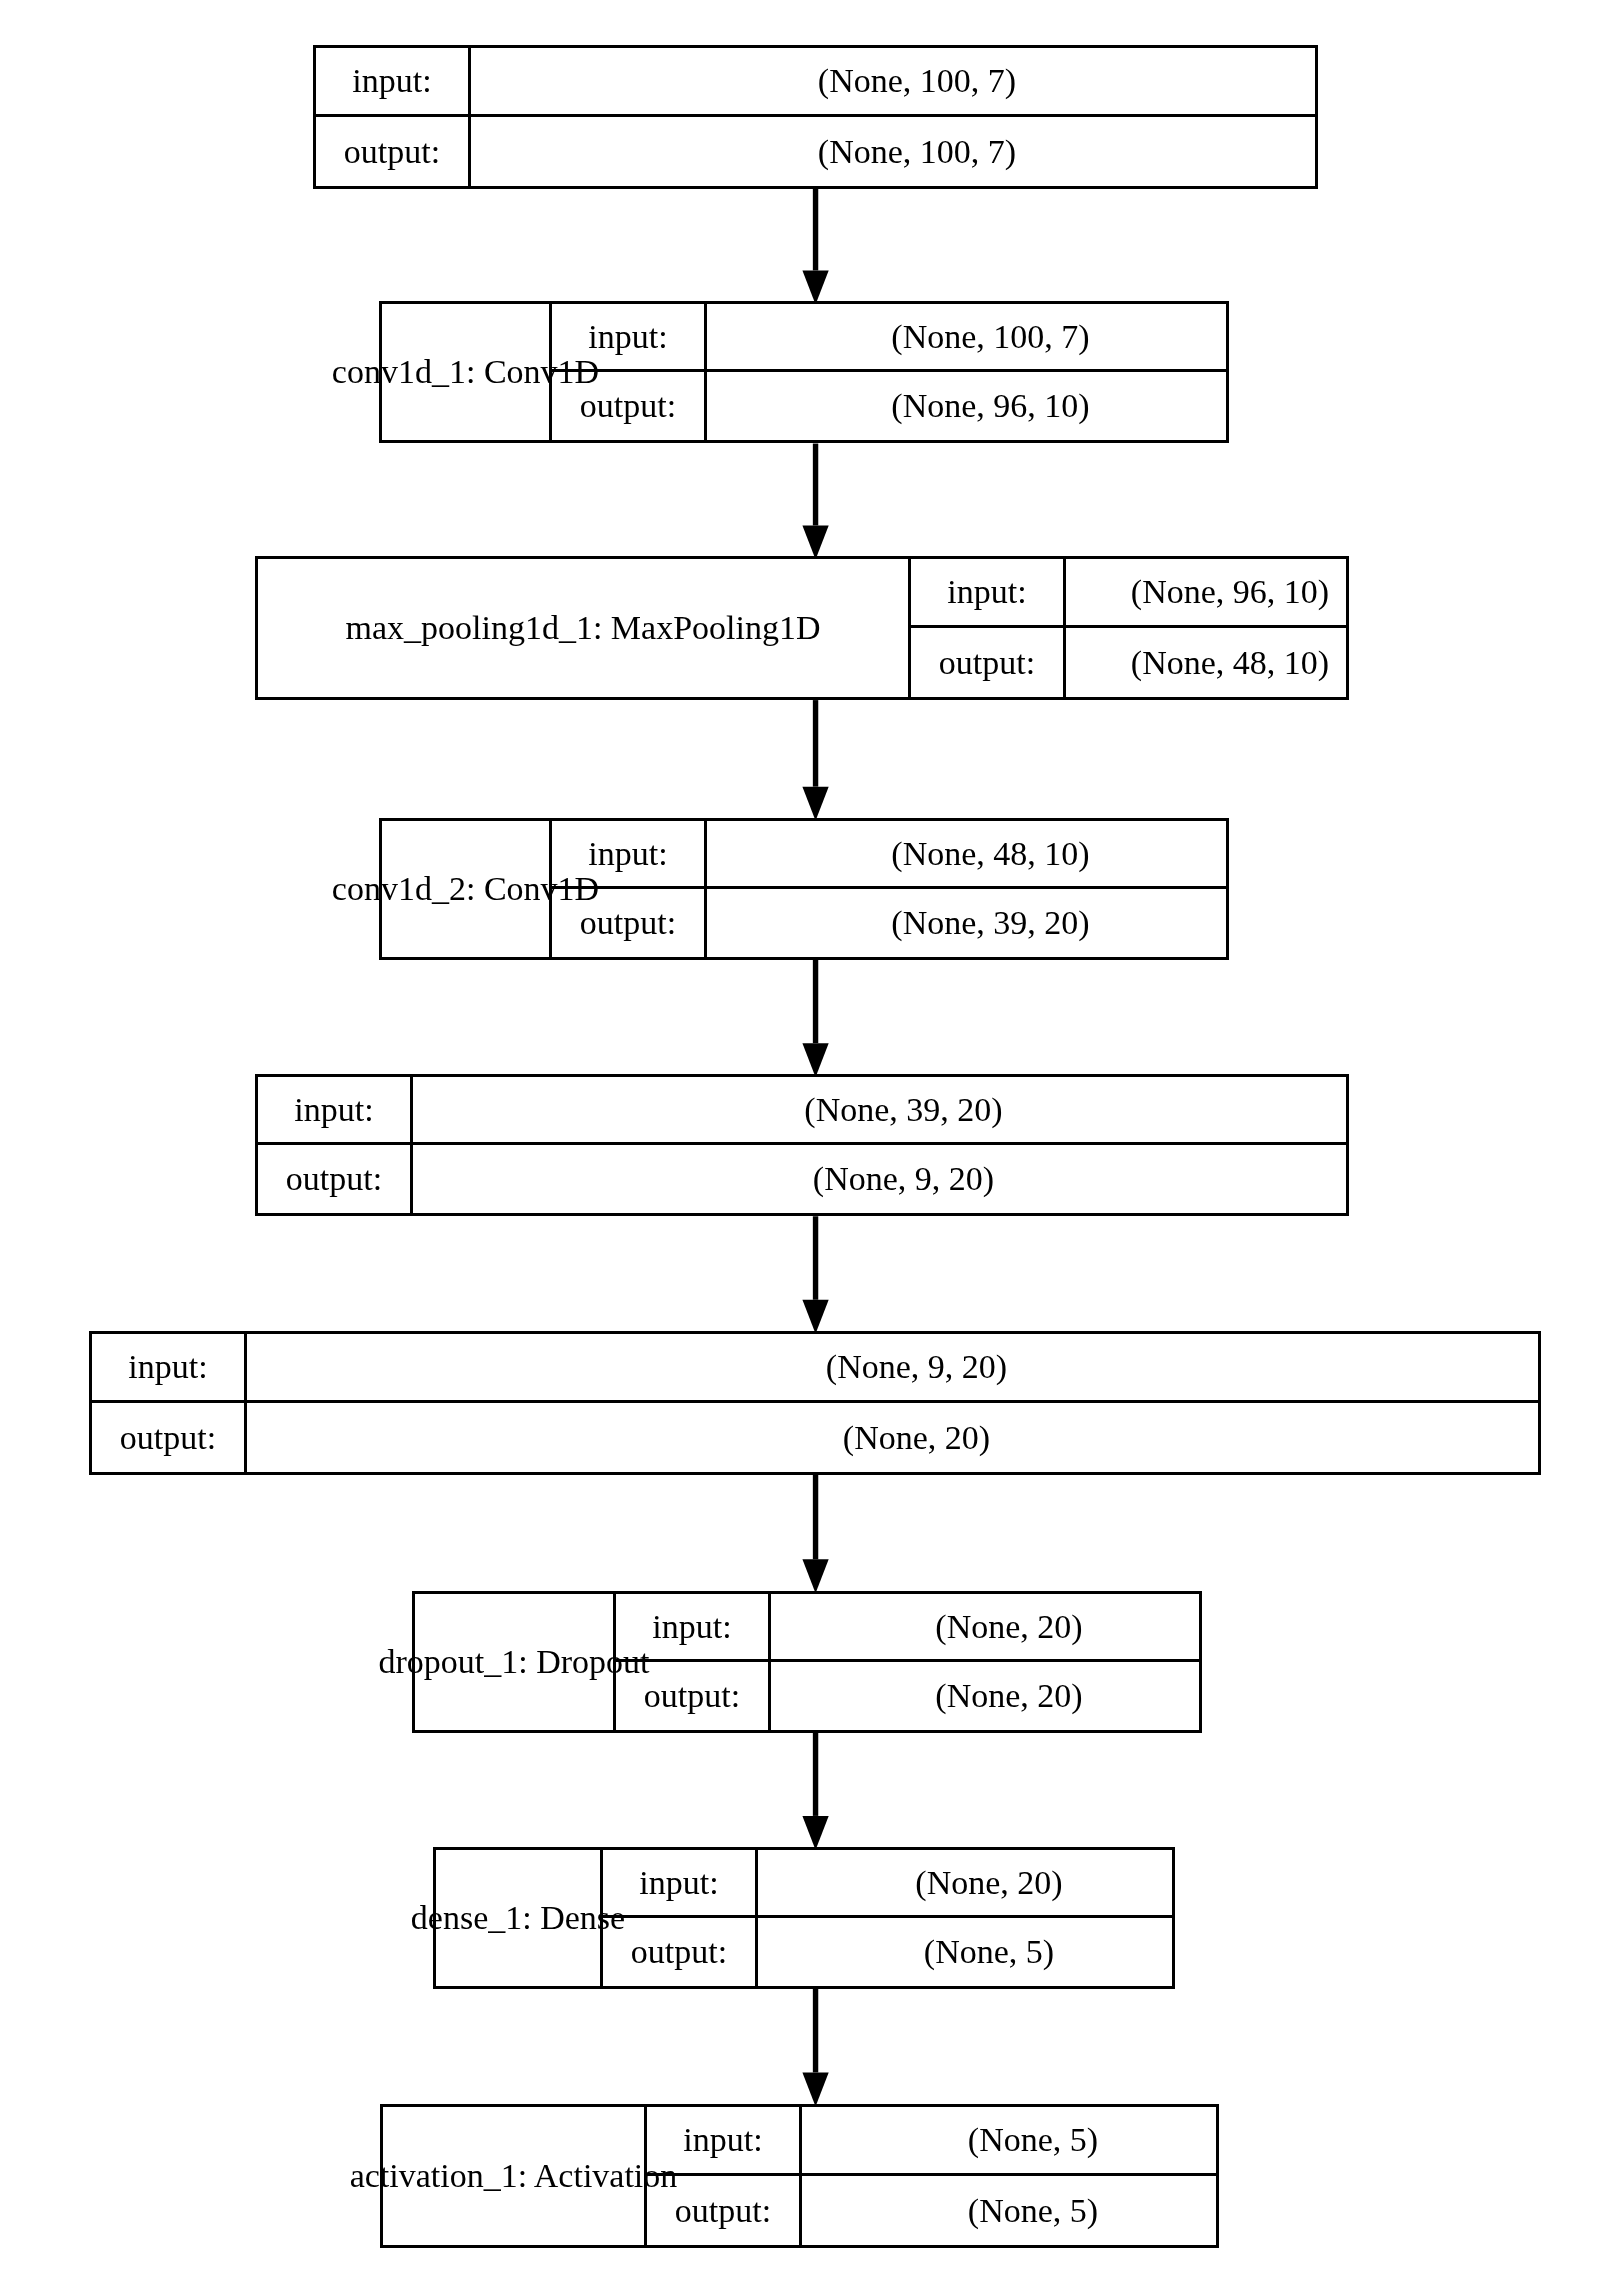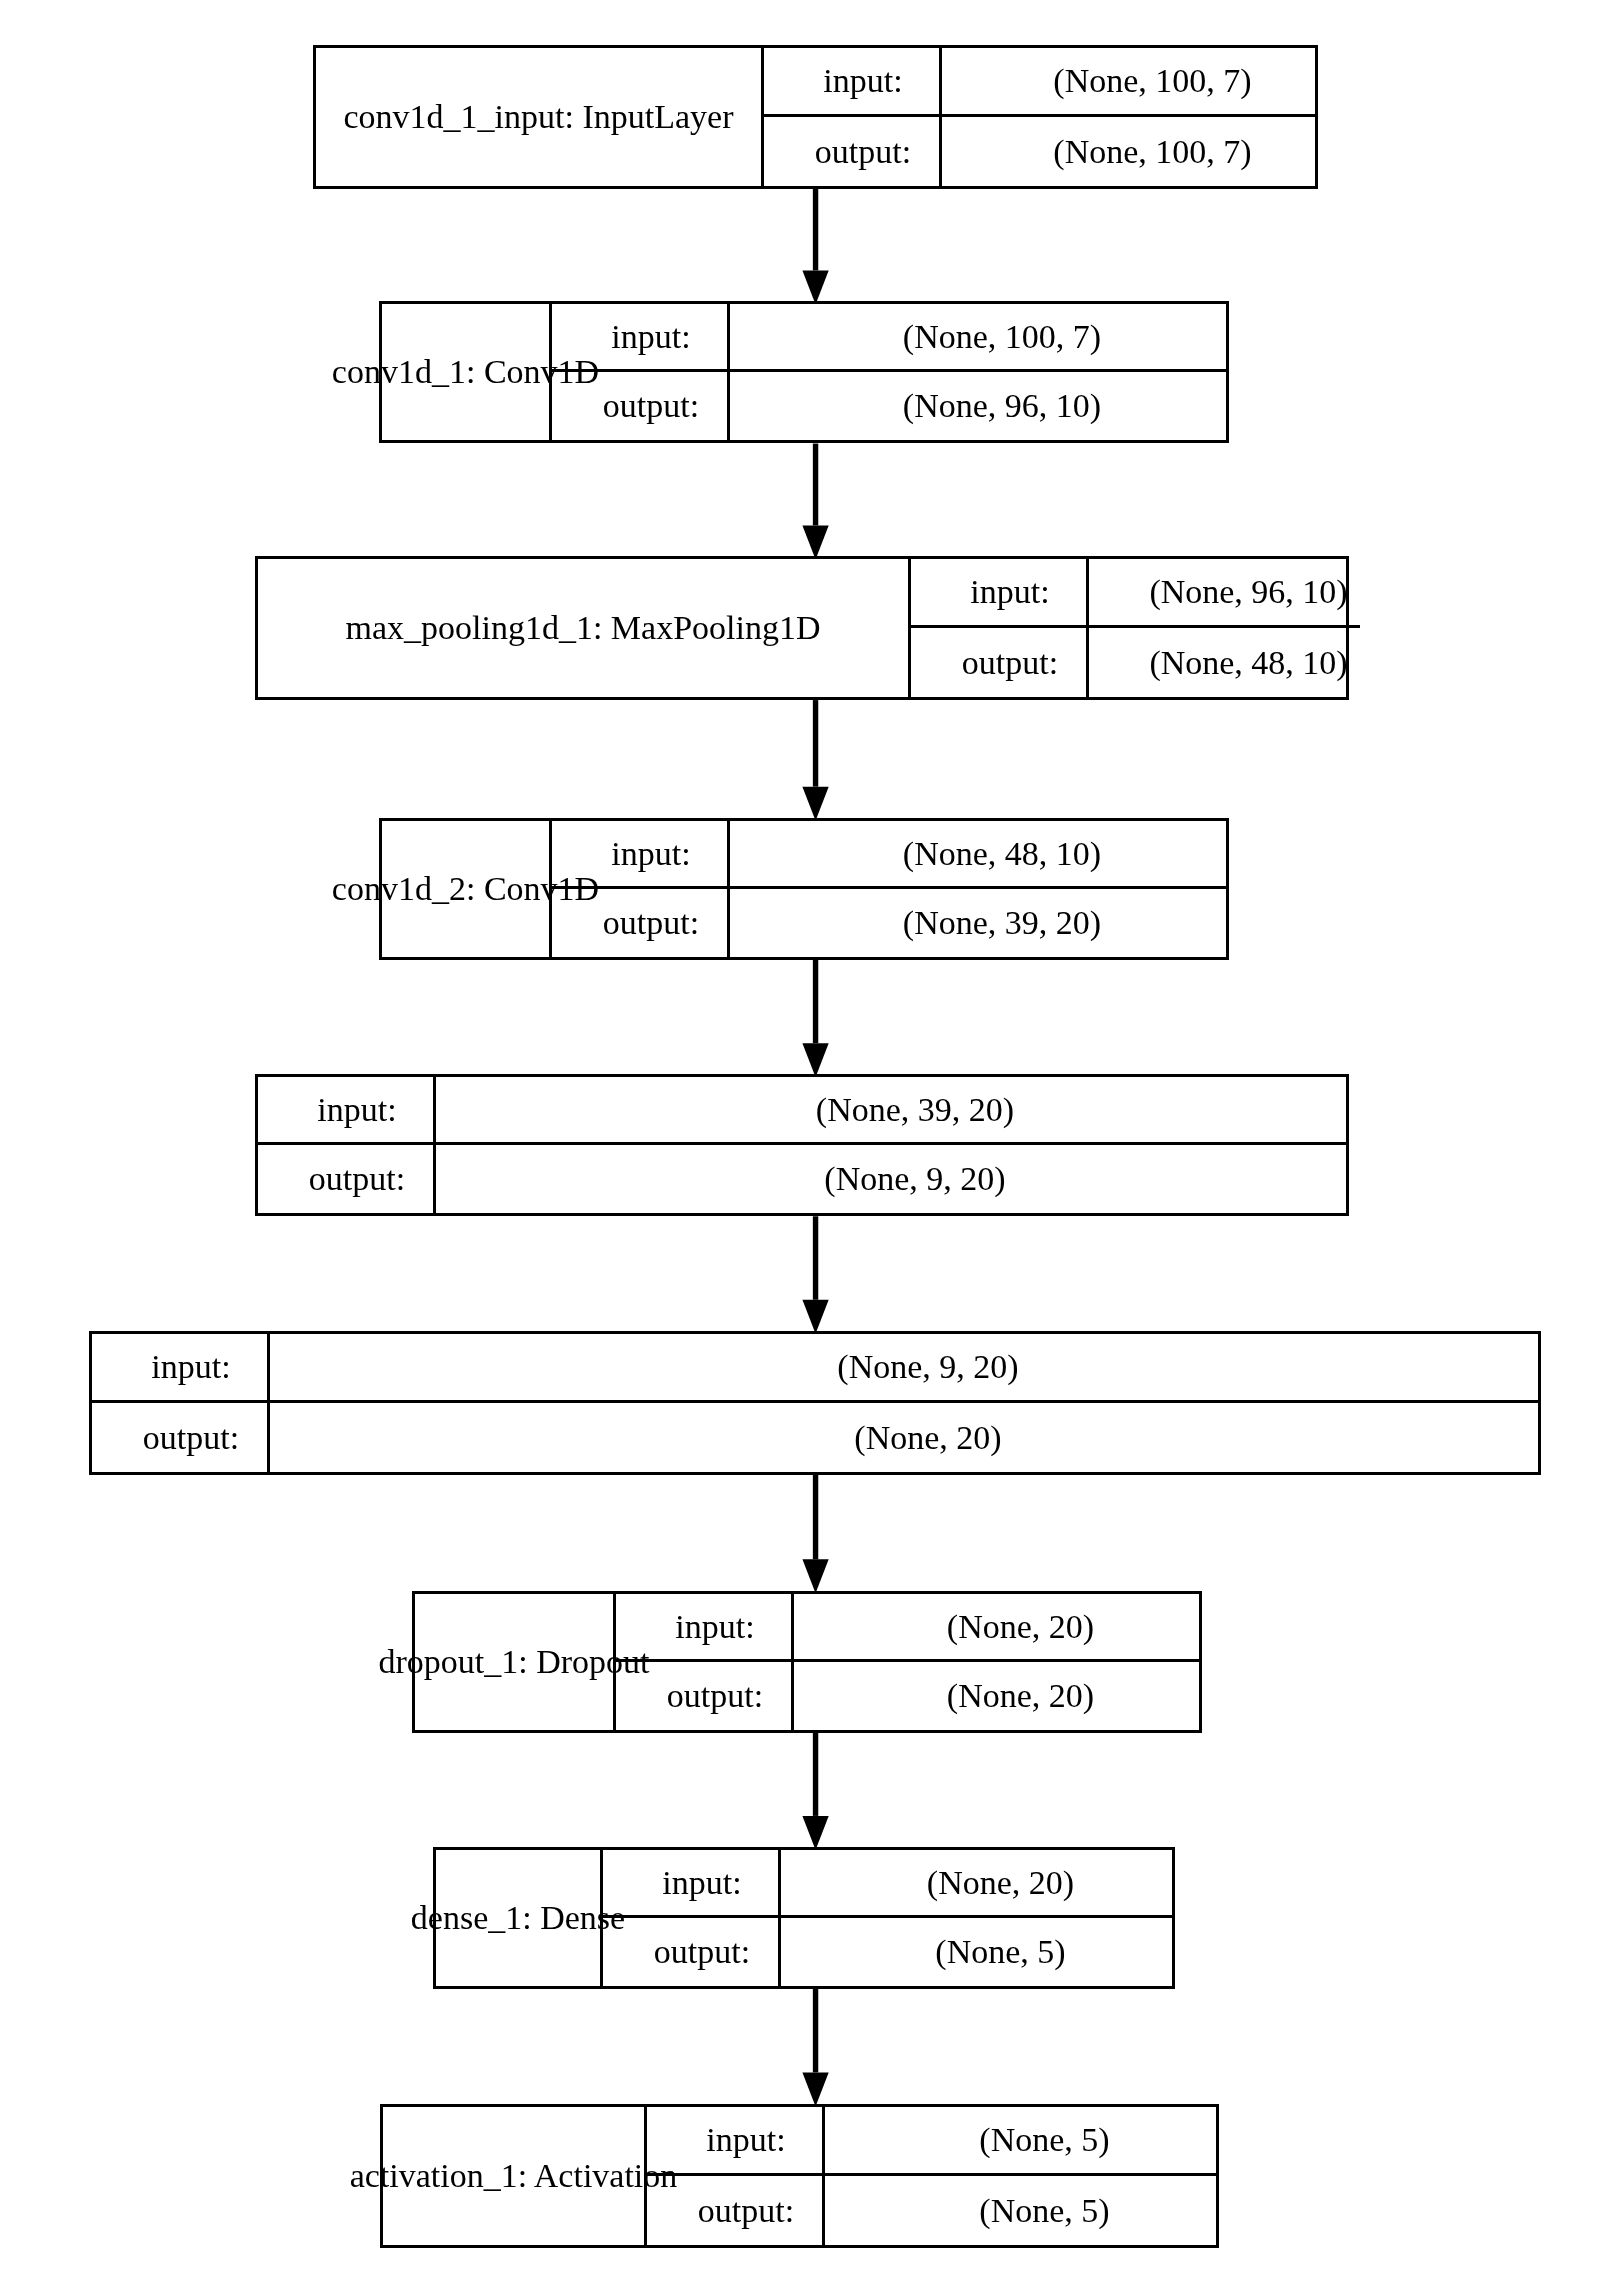--- a/index.html
+++ b/index.html
@@ -61,21 +61,20 @@
   .io-label {
     box-sizing: border-box;
     display: flex;
     align-items: center;
     justify-content: center;
     text-align: center;
     padding: 0 12.4px;
     font-size: 34px;
     white-space: nowrap;
     border-right: 3.1px solid #000000;
-    margin-left: 23px;
   }
   .io-shape {
     box-sizing: border-box;
     display: flex;
     align-items: center;
     justify-content: center;
     text-align: center;
     padding: 0 12.4px;
     font-size: 34px;
     white-space: nowrap;
@@ -125,21 +124,20 @@
         <line x1="1055" y1="2242" x2="1055" y2="2350" stroke="#000000" stroke-width="7"></line>
         <polygon points="1038,2350 1072,2350 1055,2394" fill="#000000"></polygon>
       </g>
       <g>
         <line x1="1055" y1="2574" x2="1055" y2="2682" stroke="#000000" stroke-width="7"></line>
         <polygon points="1038,2682 1072,2682 1055,2726" fill="#000000"></polygon>
       </g>
     </svg>
   <div id="node-layer">
       <div class="node" style="left: 313px; top: 45px; width: 1005px; height: 144px; border-color: rgb(0, 0, 0);">
-        <div class="node-name" style="width: 448px; flex: 0 0 448px;">conv1d_1_input: InputLayer</div>
         <div class="node-io">
           <div class="io-row top">
             <div class="io-label" style="width: 155px; flex: 0 0 155px;">input:</div>
             <div class="io-shape">(None, 100, 7)</div>
           </div>
           <div class="io-row bottom">
             <div class="io-label" style="width: 155px; flex: 0 0 155px;">output:</div>
             <div class="io-shape">(None, 100, 7)</div>
           </div>
         </div>

